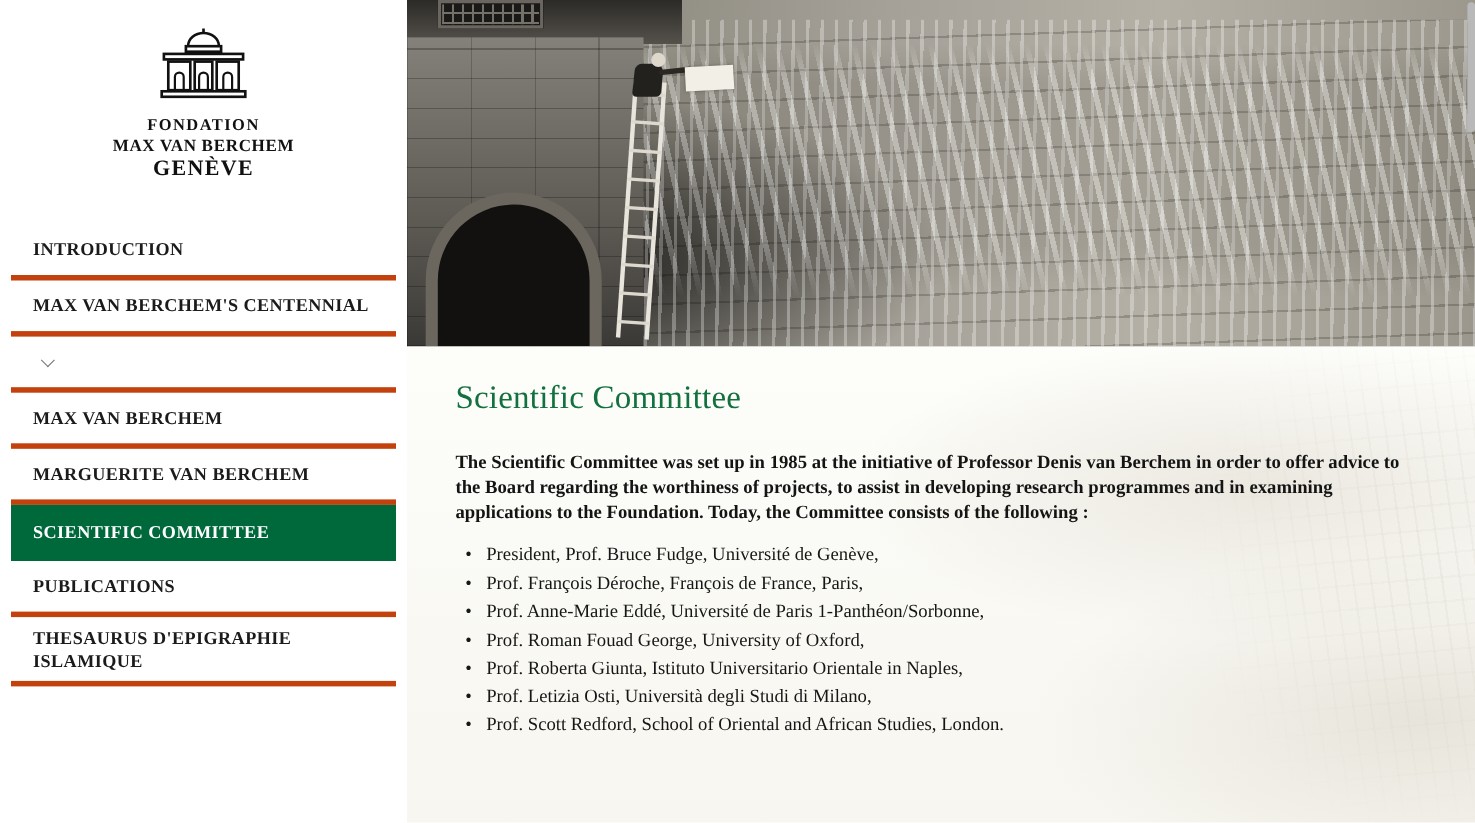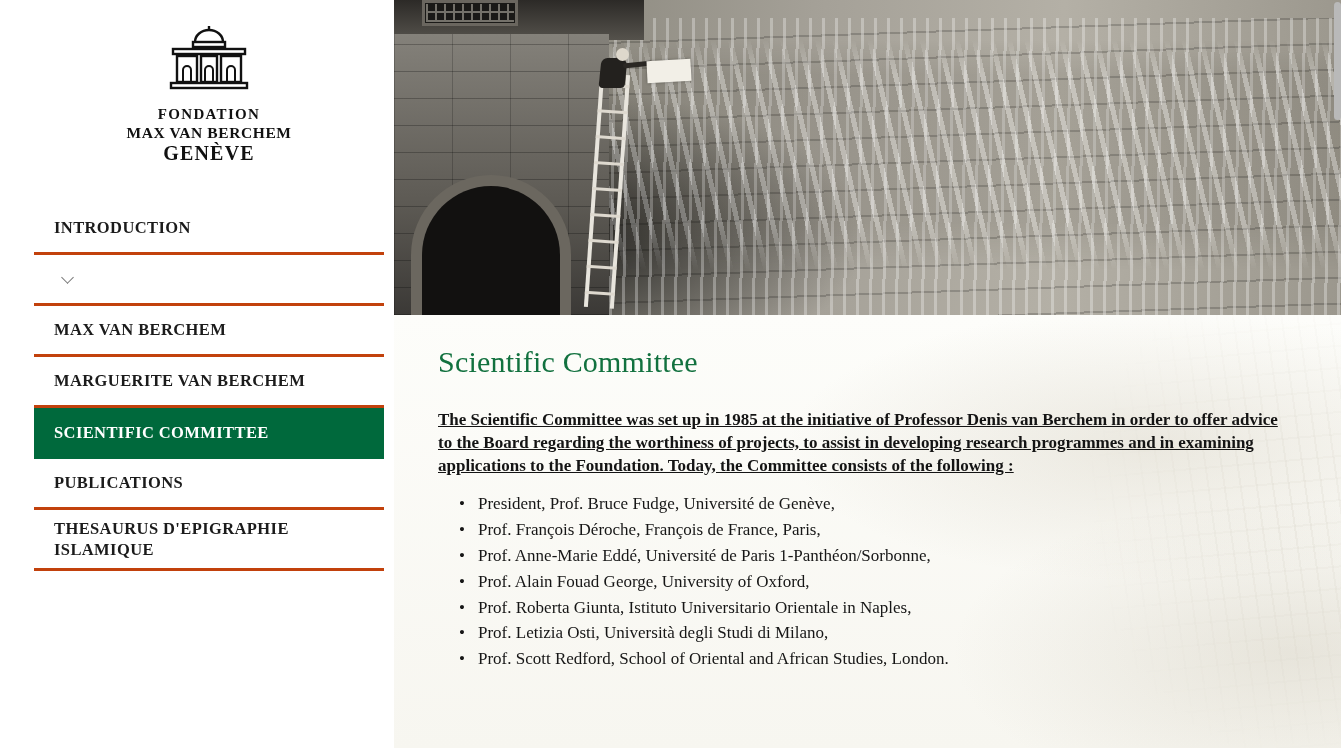--- a/index.html
+++ b/index.html
@@ -19,21 +19,20 @@
   }
 
   
   .sidebar {
     width: 370px;
     min-width: 370px;
     height: 748px;
     background: #ffffff;
     position: relative;
     overflow: hidden;
-    margin-left: 24px;
   }
   .logo-wrap {
     width: 100%;
     padding-top: 22px;
     display: flex;
     flex-direction: column;
     align-items: center;
   }
   .logo-mark {
     width: 104px;
@@ -58,21 +57,21 @@
     width: 100%;
     padding: 0 10px;
   }
   .nav-item {
     position: relative;
     display: flex;
     align-items: center;
     justify-content: space-between;
     min-height: 51px;
     padding: 8px 14px 8px 20px;
-    border-bottom: 3px solid #c2410c;
+    border-bottom: 5px solid #c2410c;
     cursor: pointer;
   }
   .nav-item:first-child { border-top: none; }
   .nav-label {
     font-family: "Liberation Serif", serif;
     font-weight: bold;
     font-size: 16.5px;
     letter-spacing: 0.4px;
     color: #1b1b1b;
     line-height: 1.28;
@@ -248,24 +247,23 @@
     letter-spacing: 0.2px;
   }
   p.intro {
     margin: 0 0 14px 0;
     font-family: "Liberation Serif", serif;
     font-weight: bold;
     font-size: 17px;
     line-height: 1.34;
     color: #141414;
     max-width: 900px;
-    text-decoration: underline;
   }
   ul.members {
-    margin: 12px;
+    margin: 0;
     padding-left: 24px;
     list-style: none;
   }
   ul.members li {
     position: relative;
     font-family: "Liberation Serif", serif;
     font-size: 17px;
     line-height: 1.52;
     color: #161616;
     padding-left: 4px;
@@ -327,20 +325,23 @@
         <div class="logo-line3">GENÈVE</div>
       </div>
     </div>
 
     <nav class="nav">
 
       <div class="nav-item">
         <span class="nav-label">INTRODUCTION</span>
       </div>
 
+      <div class="nav-item">
+        <span class="nav-label">MAX VAN BERCHEM'S CENTENNIAL</span>
+      </div>
 
       <div class="nav-item">
         <span class="chev"></span>
       </div>
 
       <div class="nav-item">
         <span class="nav-label">MAX VAN BERCHEM</span>
       </div>
 
       <div class="nav-item">
@@ -399,21 +400,21 @@
       <div class="content">
 
         <h1 class="page-title">Scientific Committee</h1>
 
         <p class="intro">The Scientific Committee was set up in 1985 at the initiative of Professor Denis van Berchem in order to offer advice to the Board regarding the worthiness of projects, to assist in developing research programmes and in examining applications to the Foundation. Today, the Committee consists of the following :</p>
 
         <ul class="members">
           <li>President, Prof. Bruce Fudge, Université de Genève,</li>
           <li>Prof. François Déroche, François de France, Paris,</li>
           <li>Prof. Anne-Marie Eddé, Université de Paris 1-Panthéon/Sorbonne,</li>
-          <li>Prof. Alain Fouad George, University of Oxford,</li>
+          <li>Prof. Roman Fouad George, University of Oxford,</li>
           <li>Prof. Roberta Giunta, Istituto Universitario Orientale in Naples,</li>
           <li>Prof. Letizia Osti, Università degli Studi di Milano,</li>
           <li>Prof. Scott Redford, School of Oriental and African Studies, London.</li>
         </ul>
 
       </div>
     </section>
   </main>
 
   <div class="scrollbar">

